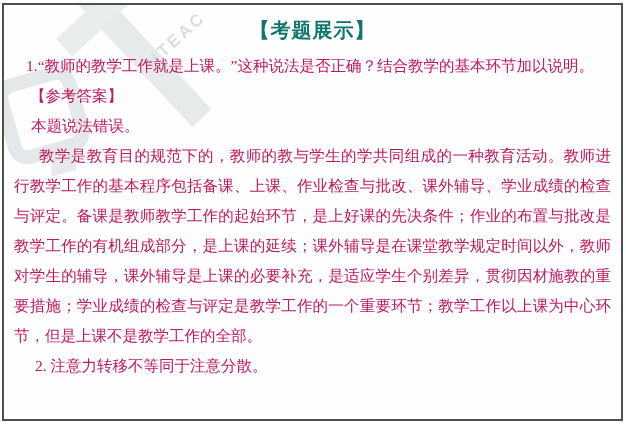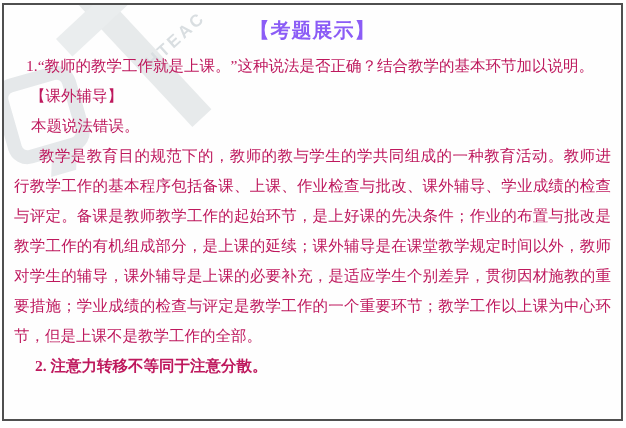--- a/index.html
+++ b/index.html
@@ -73,55 +73,55 @@
     padding: 12px 10px 4px 10px;
     color: #373737;
   }
   .doc-title {
     font-family: "Liberation Sans", sans-serif;
     font-weight: 700;
     font-size: 20px;
     line-height: 26px;
     text-align: center;
     letter-spacing: 1px;
-    color: #8b5cf6;
+    color: #0f766e;
     margin-bottom: 8px;
   }
   .para {
     font-size: 15.5px;
     line-height: 30px;
     text-align: justify;
     color: #be185d;
   }
   .q1        { text-indent: 12px; }
   .ans-label { text-indent: 16px; }
   .ans-p1    { text-indent: 17px; }
   .ans-p2    { text-indent: 25px; }
   .ans-p3    { text-indent: 19px; }
-  .q2        { text-indent: 21px; font-weight: bold; }
+  .q2        { text-indent: 21px; }
 </style>
 </head>
 <body>
 
 <div class="frame">
 
   <div class="watermark">
     <div class="wm-bar-a"></div>
     <div class="wm-bar-b"></div>
     <div class="wm-logo"></div>
     <div class="wm-logo-tab"></div>
     <div class="wm-text">HTEAC</div>
   </div>
 
   <div class="content">
     <div class="doc-title">【考题展示】</div>
 
     <p class="para q1">1.“教师的教学工作就是上课。”这种说法是否正确？结合教学的基本环节加以说明。</p>
 
-    <p class="para ans-label">【课外辅导】</p>
+    <p class="para ans-label">【参考答案】</p>
 
     <p class="para ans-p1">本题说法错误。</p>
 
     <p class="para ans-p2">教学是教育目的规范下的，教师的教与学生的学共同组成的一种教育活动。教师进行教学工作的基本程序包括备课、上课、作业检查与批改、课外辅导、学业成绩的检查与评定。备课是教师教学工作的起始环节，是上好课的先决条件；作业的布置与批改是教学工作的有机组成部分，是上课的延续；课外辅导是在课堂教学规定时间以外，教师对学生的辅导，课外辅导是上课的必要补充，是适应学生个别差异，贯彻因材施教的重要措施；学业成绩的检查与评定是教学工作的一个重要环节；教学工作以上课为中心环节，但是上课不是教学工作的全部。</p>
 
 
     <p class="para q2">2. 注意力转移不等同于注意分散。</p>
   </div>
 
 </div>

